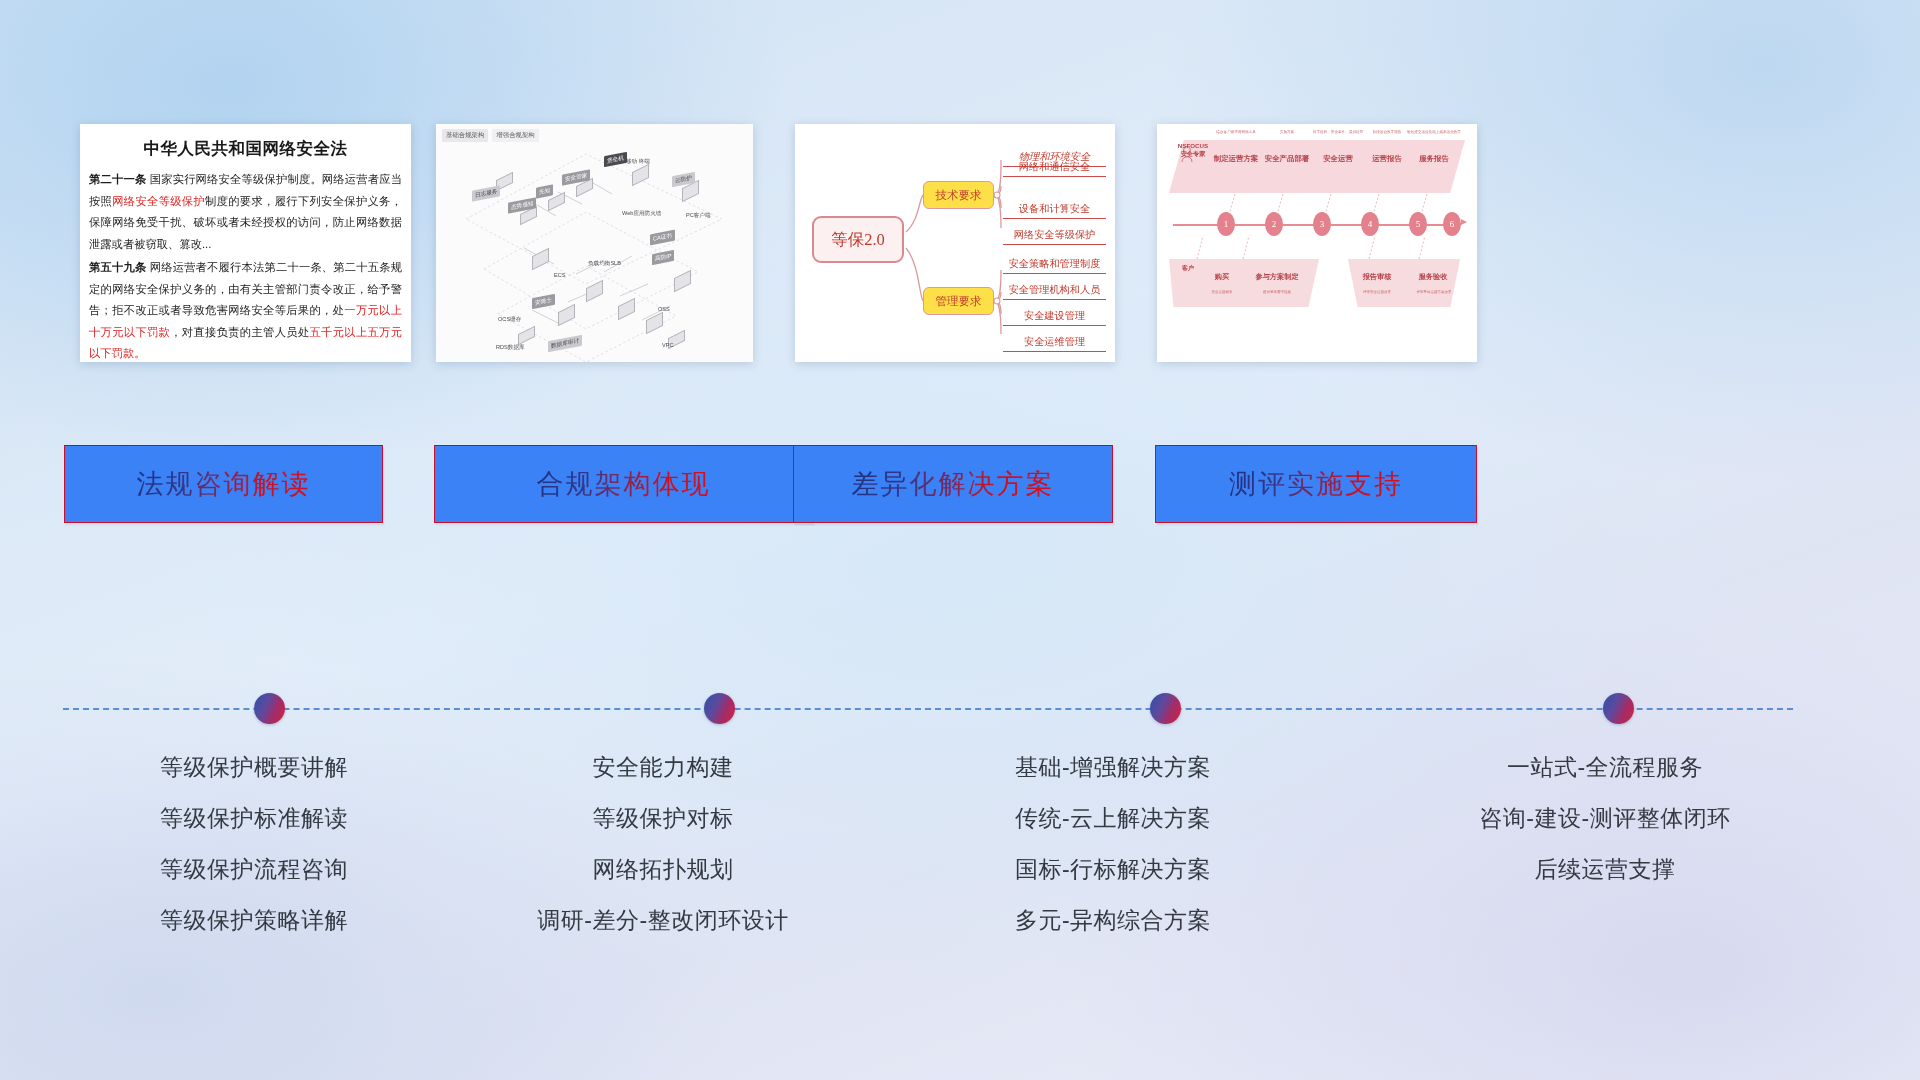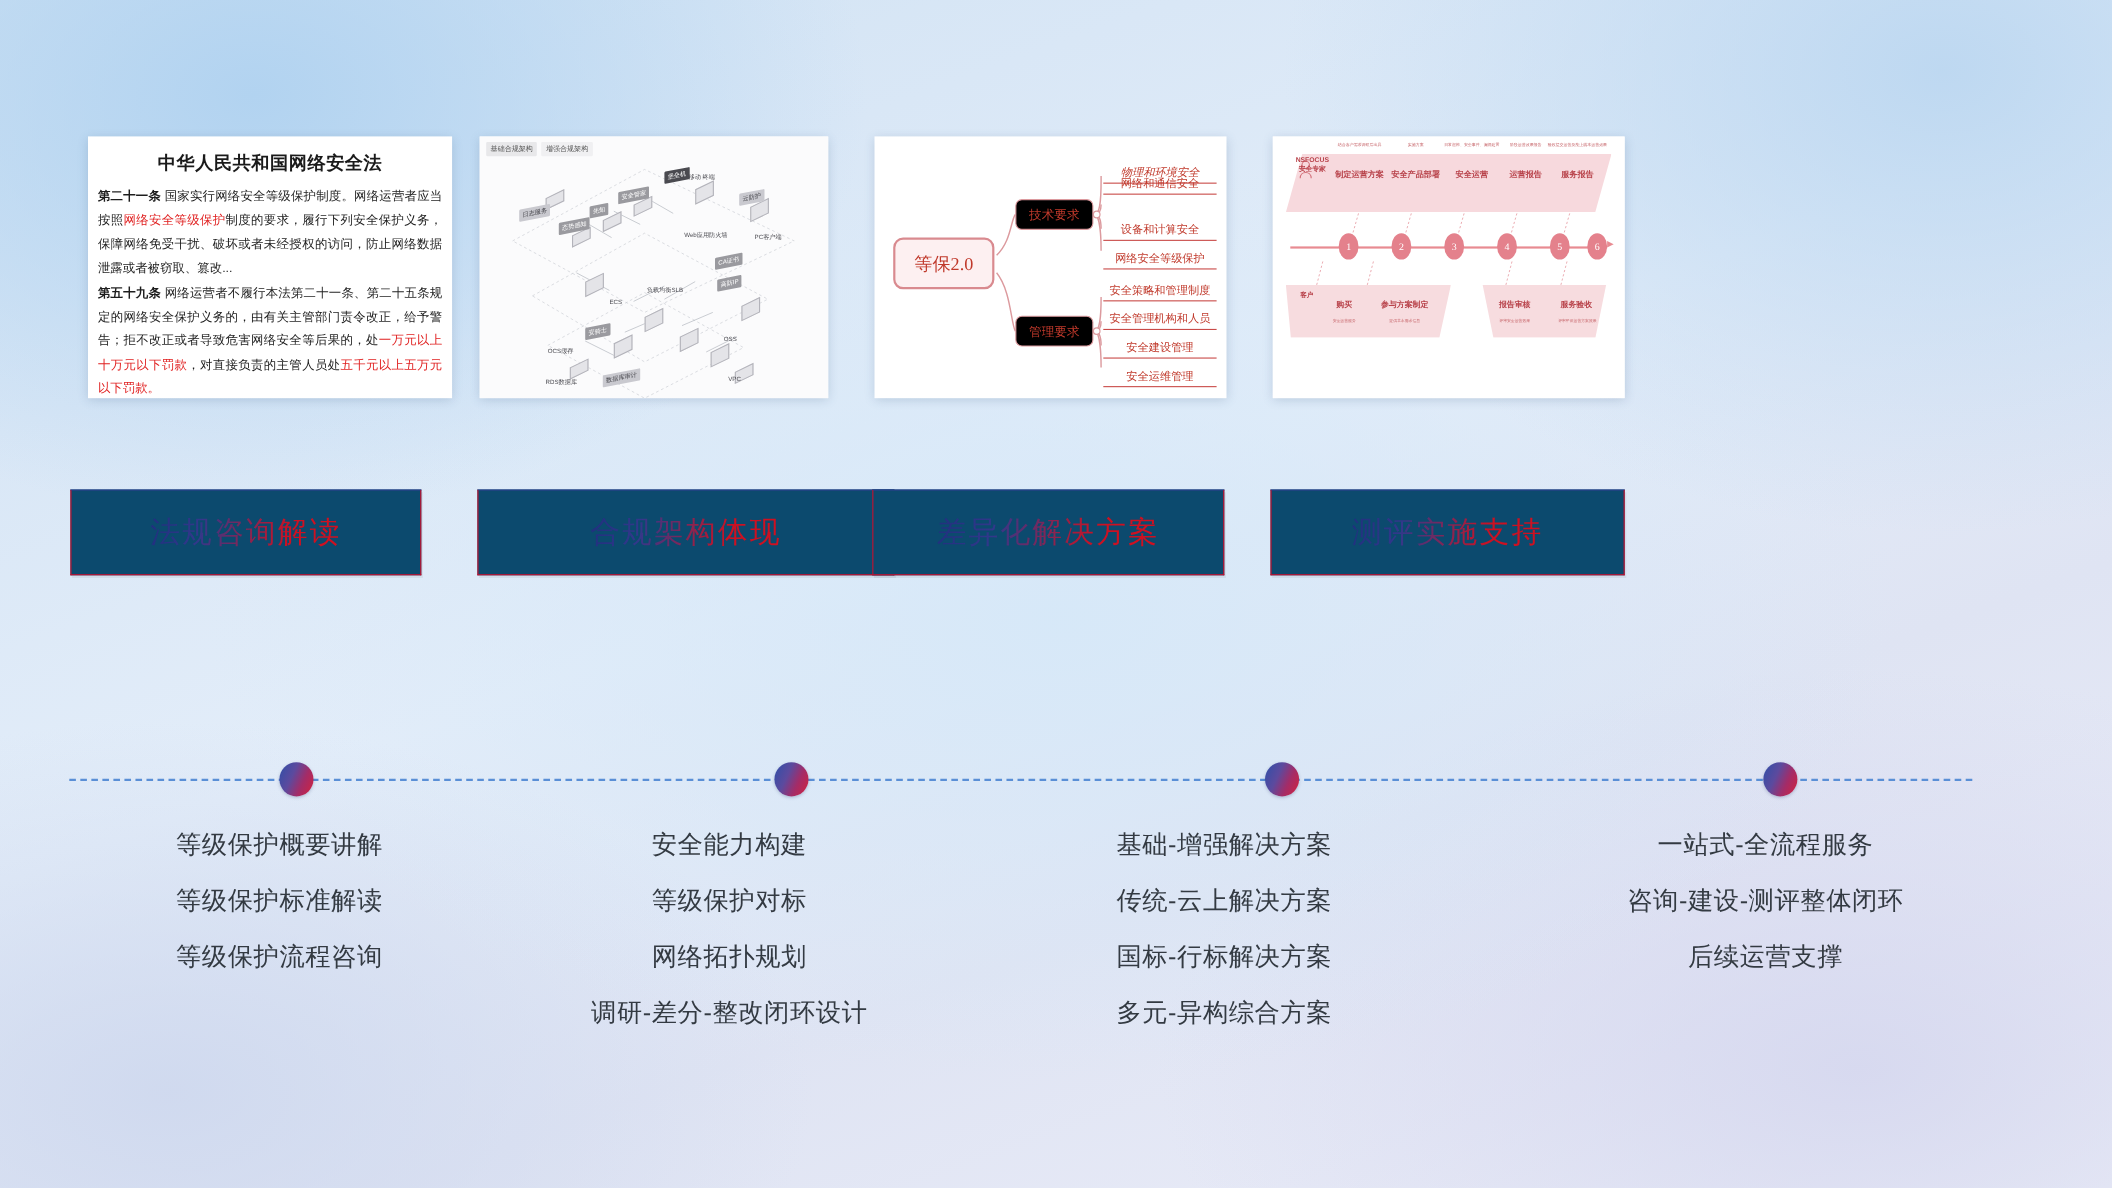--- a/index.html
+++ b/index.html
@@ -65,21 +65,21 @@
   
   .mind { position: relative; width: 100%; height: 100%; }
   .mind-core {
     position: absolute; left: 17px; top: 92px; width: 92px; height: 47px;
     border: 2.4px solid #d98a8f; border-radius: 9px; background: #fdf0f1;
     display: flex; align-items: center; justify-content: center;
     font-size: 16.5px; color: #c0392b; font-family: "Liberation Serif", serif;
   }
   .mind-branch {
     position: absolute; width: 71px; height: 28px;
-    border: 1.5px solid #dc9a9e; border-radius: 6px; background: #000000;
+    border: 1.5px solid #dc9a9e; border-radius: 6px; background: #fde047;
     display: flex; align-items: center; justify-content: center;
     font-size: 11.5px; color: #c0392b; font-family: "Liberation Serif", serif;
   }
   .mind-branch.tech { left: 128px; top: 57px; }
   .mind-branch.mgmt { left: 128px; top: 163px; }
   .mind-leaf {
     position: absolute; left: 208px; width: 103px;
     font-size: 10.2px; color: #c0392b; font-family: "Liberation Serif", serif;
     text-align: center; padding-bottom: 2px; border-bottom: 1.6px solid #c94a48;
     white-space: nowrap;
@@ -119,21 +119,21 @@
   .tl-bot-band.r { left: 186px; width: 122px; clip-path: polygon(4% 0%, 96% 0%, 88% 100%, 12% 100%); }
   .tl-bot-main { position: absolute; font-size: 7.2px; font-weight: bold; color: #b8424a; white-space: nowrap; text-align: center; }
   .tl-bot-sub  { position: absolute; font-size: 3.5px; color: #c7666b; white-space: nowrap; text-align: center; }
   .tl-cust { position: absolute; left: 18px; top: 140px; width: 26px; text-align: center; font-size: 6px; color: #b8424a; font-weight: bold; }
   .tl-svg { position: absolute; inset: 0; }
 
   
   .titles { position: absolute; top: 445px; left: 0; width: 1920px; height: 78px; }
   .title-box {
     position: absolute; top: 0; height: 78px;
-    background: #0c4a6e;
+    background: #3b82f6;
     border: 1.6px solid #c8102e;
     border-top-color: #2b3f8f;
     box-shadow: 1.5px 2.5px 0 rgba(0,0,0,0.05);
     display: flex; align-items: center; justify-content: center;
   }
   .title-box span {
     font-size: 27px; font-weight: 500; letter-spacing: 2px;
     background: linear-gradient(100deg, #20307e 0%, #32388b 26%, #8b2450 52%, #cc1122 72%, #d01020 100%);
     -webkit-background-clip: text; background-clip: text;
     -webkit-text-fill-color: transparent; color: transparent;
@@ -381,20 +381,21 @@
   <div class="tl-node tn-2"></div>
   <div class="tl-node tn-3"></div>
   <div class="tl-node tn-4"></div>
 </div>
 
 <div class="lists">
   <div class="list-col lc-1">
     <div class="item">等级保护概要讲解</div>
     <div class="item">等级保护标准解读</div>
     <div class="item">等级保护流程咨询</div>
+    <div class="item">等级保护策略详解</div>
   </div>
   <div class="list-col lc-2">
     <div class="item">安全能力构建</div>
     <div class="item">等级保护对标</div>
     <div class="item">网络拓扑规划</div>
     <div class="item">调研-差分-整改闭环设计</div>
   </div>
   <div class="list-col lc-3">
     <div class="item">基础-增强解决方案</div>
     <div class="item">传统-云上解决方案</div>

